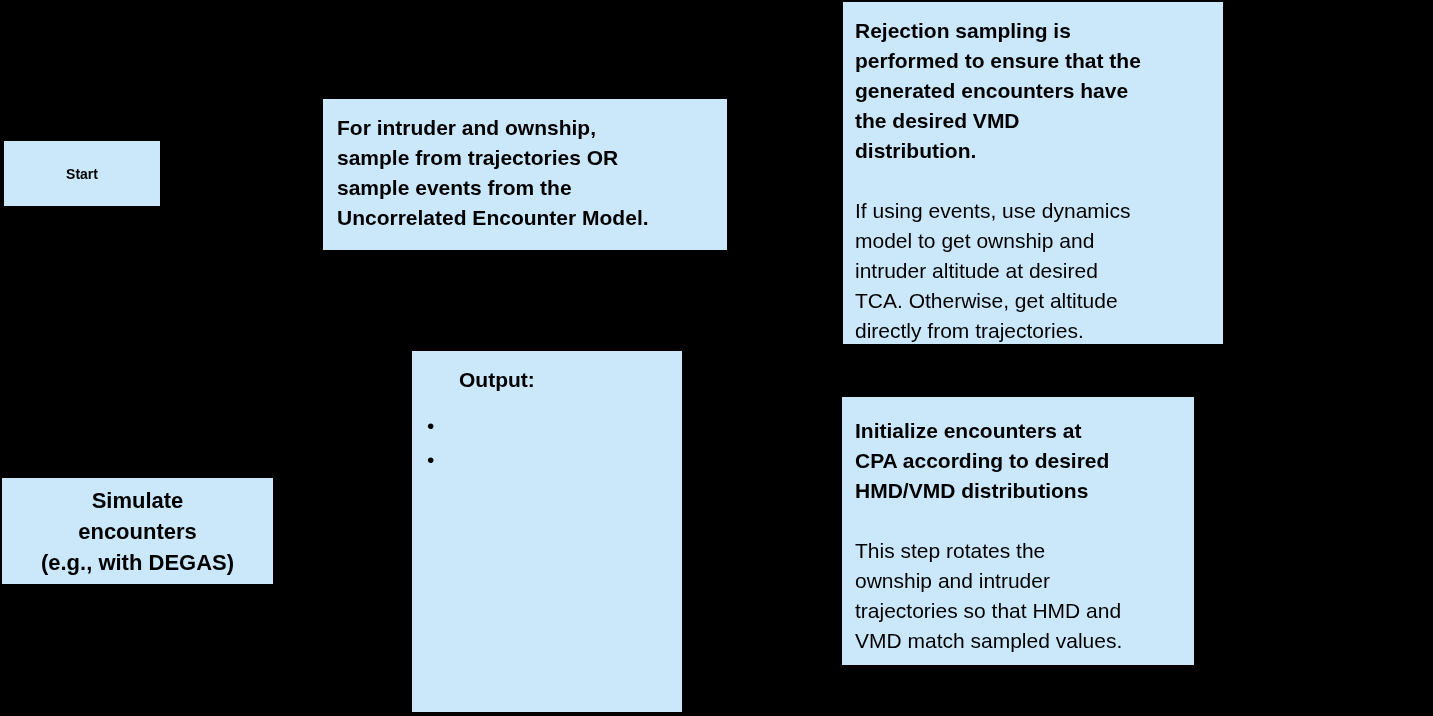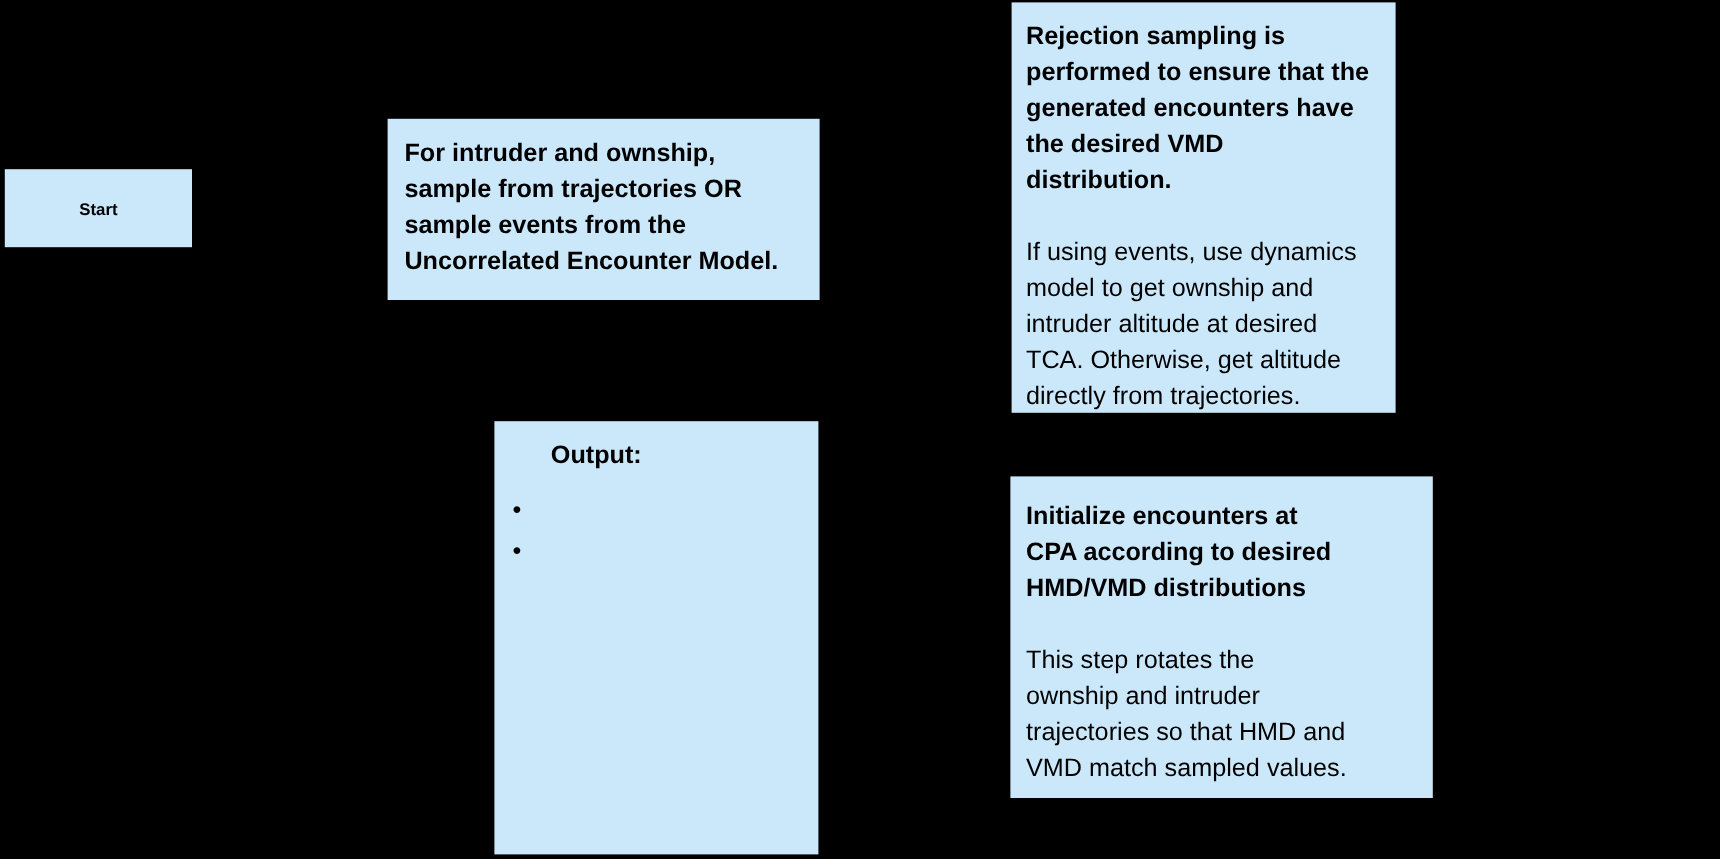--- a/index.html
+++ b/index.html
@@ -28,25 +28,25 @@
     line-height: 30px;
   }
   .body-para { margin-top: 30px; }
 
   .box-start {
     left: 4px; top: 141px; width: 156px; height: 65px;
     display: flex; align-items: center; justify-content: center;
     font-size: 14px; font-weight: 700;
   }
   .box-sample {
-    left: 323px; top: 99px; width: 360px; height: 151px;
+    left: 323px; top: 99px; width: 404px; height: 151px;
     padding: 14px 8px 0 14px;
   }
   .box-rejection {
-    left: 843px; top: 2px; width: 320px; height: 342px;
+    left: 843px; top: 2px; width: 380px; height: 342px;
     padding: 14px 6px 0 12px;
   }
   .box-output {
     left: 412px; top: 351px; width: 270px; height: 361px;
     padding: 14px 6px 0 15px;
   }
   .box-output .heading { margin-bottom: 16px; margin-left: 32px; }
   .bullet-item {
     display: flex;
     margin-bottom: 4px;
@@ -102,20 +102,25 @@
   <div class="box box-output">
     <div class="txt bold heading">Output:</div>
     <div class="bullet-item">
       <span class="bullet-marker">•</span>
     </div>
     <div class="bullet-item">
       <span class="bullet-marker">•</span>
     </div>
   </div>
 
+  <div class="box box-simulate">
+    <div class="pre">Simulate
+encounters
+(e.g., with DEGAS)</div>
+  </div>
 
   <div class="box box-initialize">
     <div class="txt bold pre">Initialize encounters at
 CPA according to desired
 HMD/VMD distributions</div>
     <div class="txt pre body-para">This step rotates the
 ownship and intruder
 trajectories so that HMD and
 VMD match sampled values.</div>
   </div>

